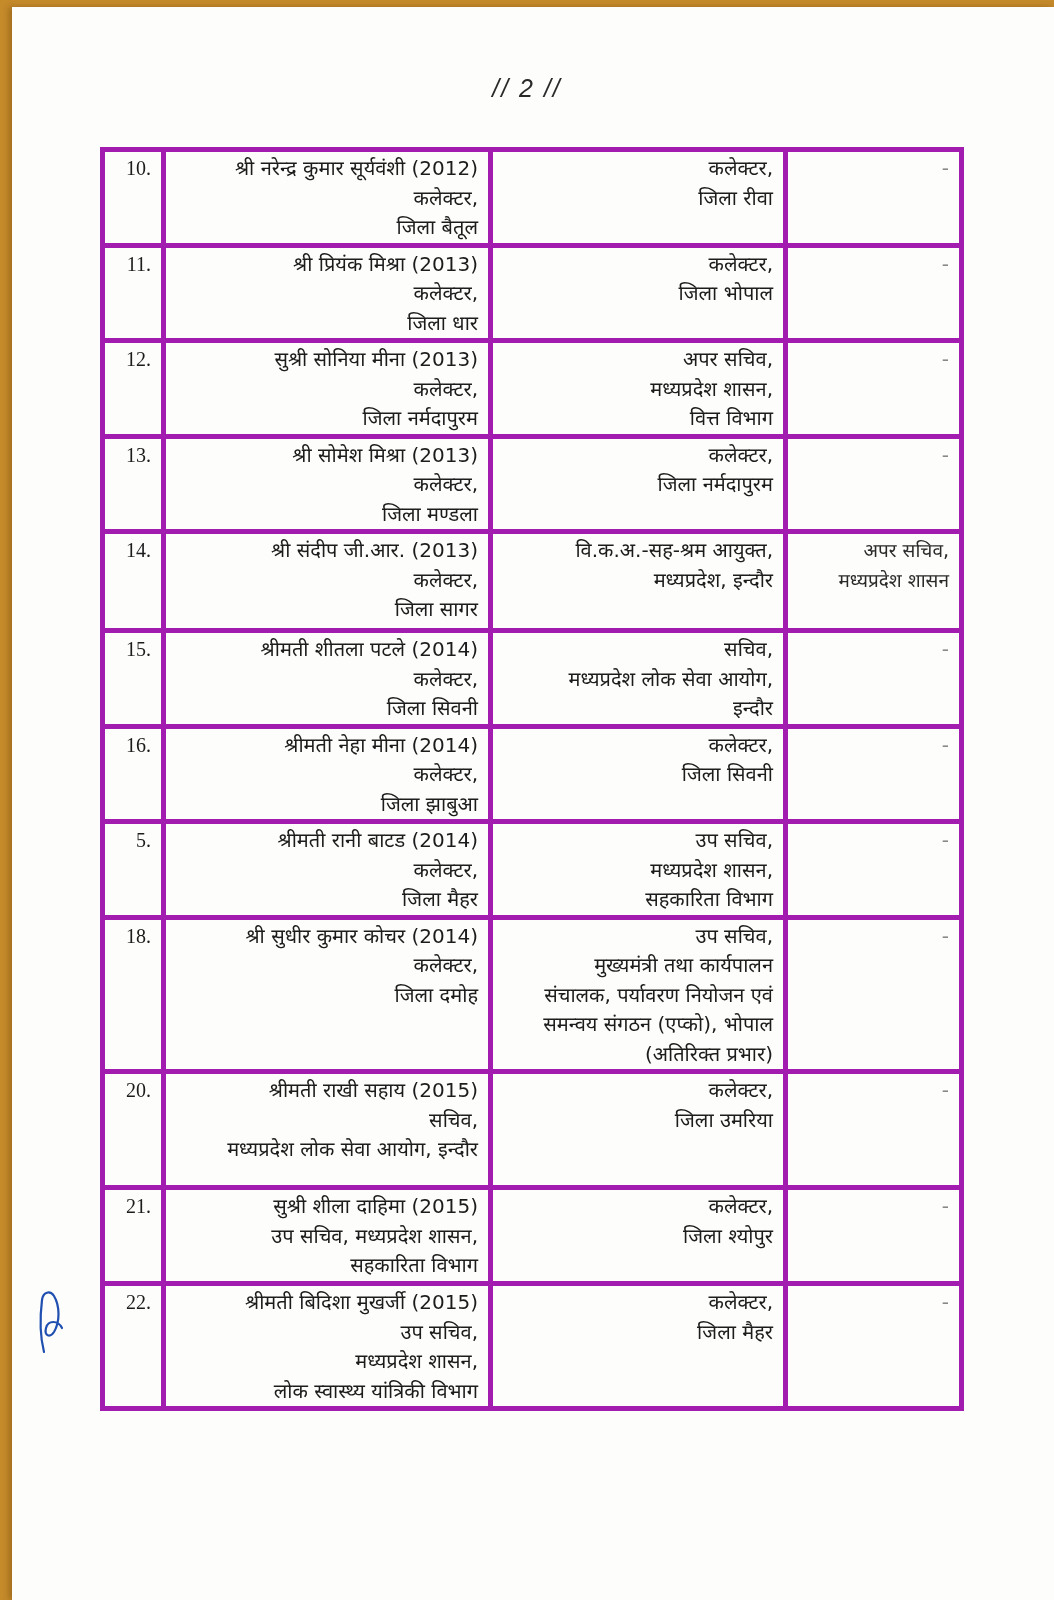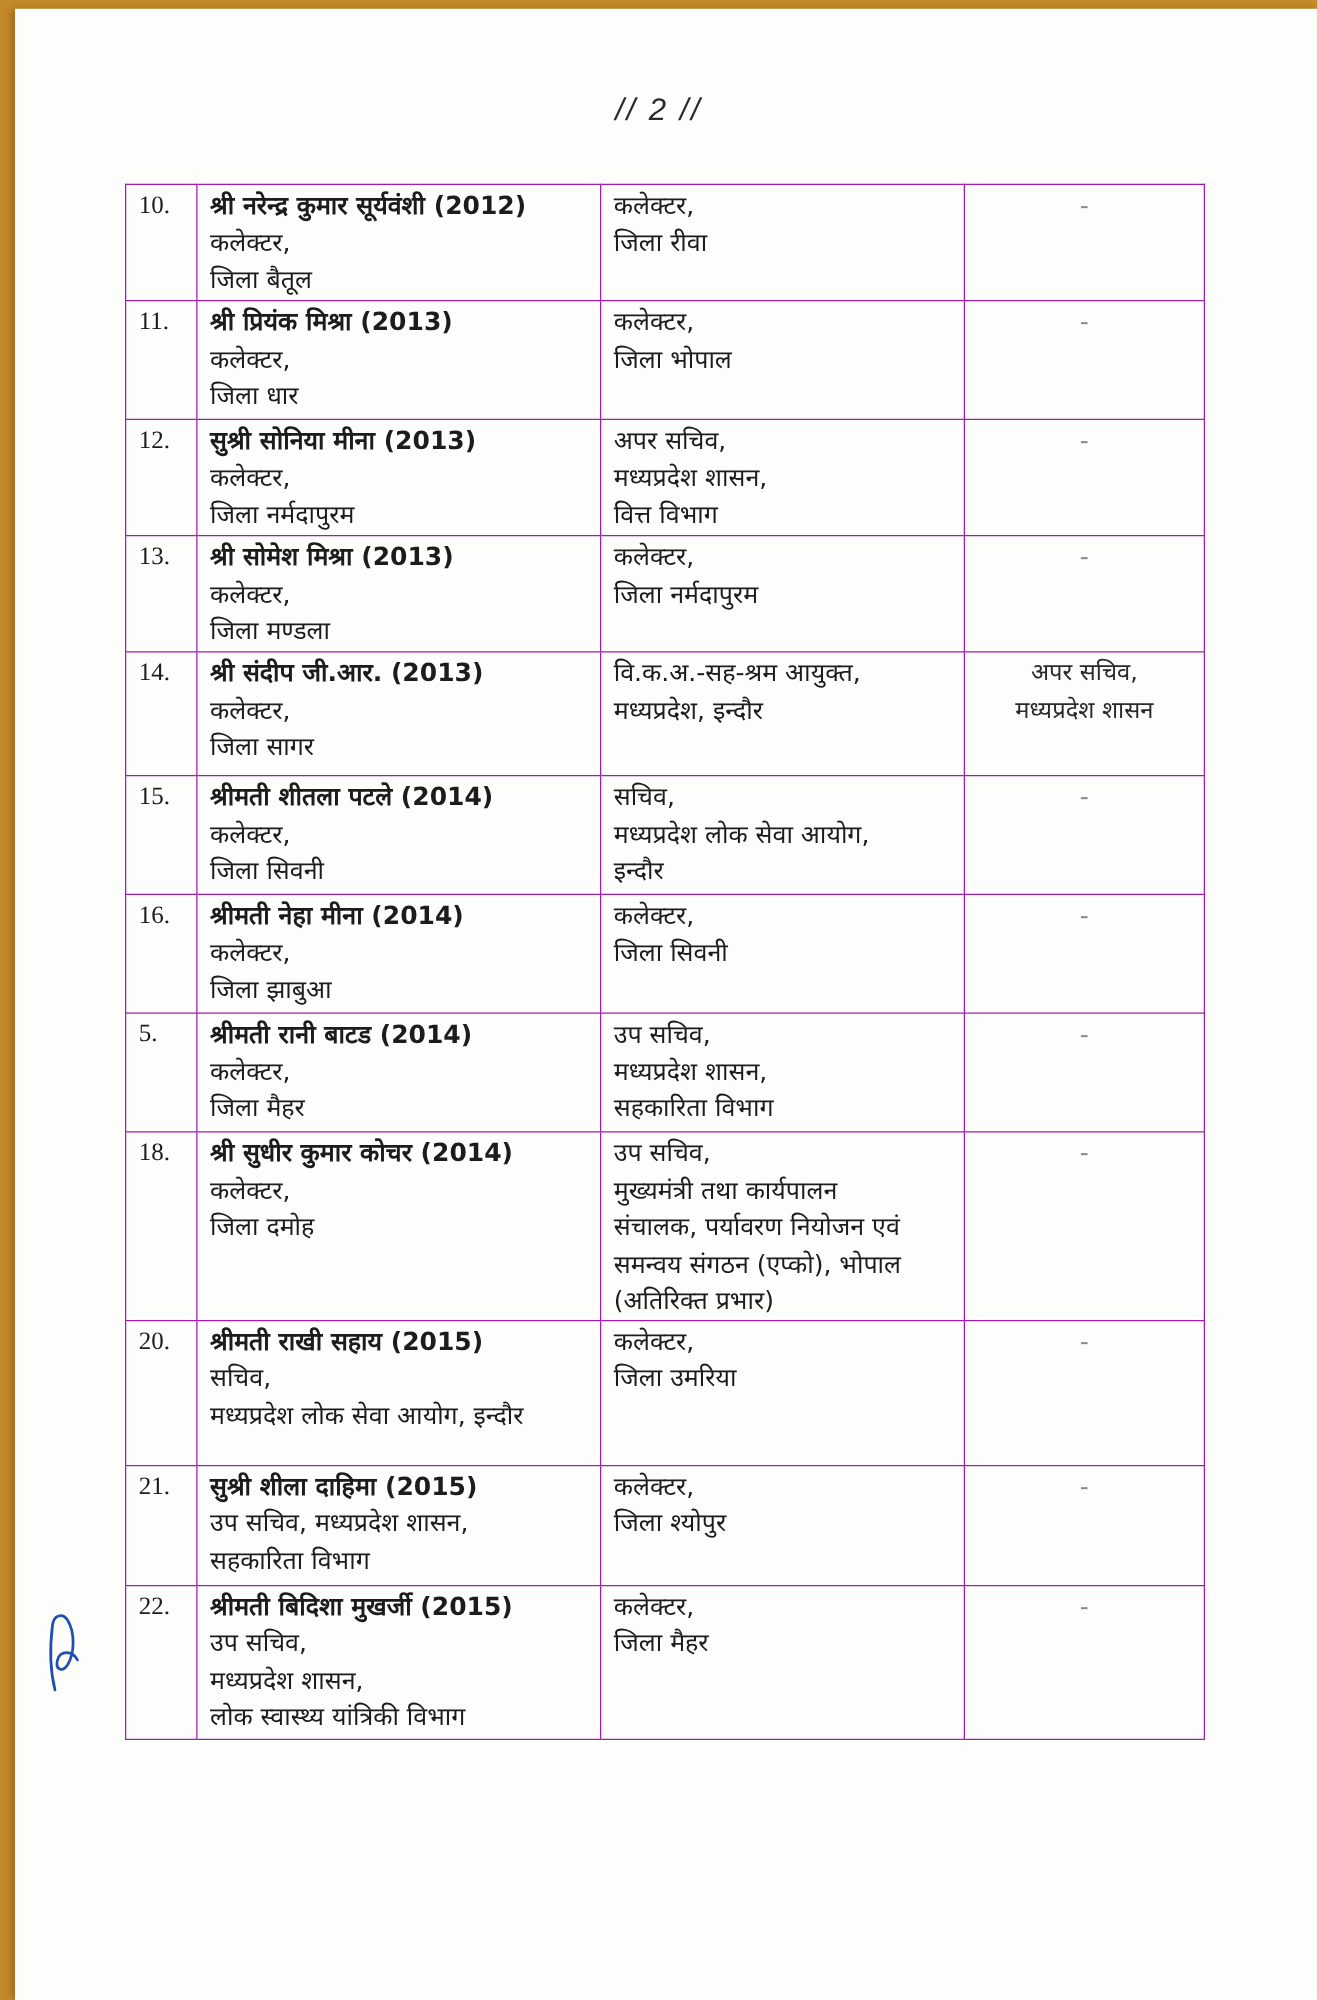--- a/index.html
+++ b/index.html
@@ -17,28 +17,28 @@
     .page-number {
       position:absolute; left:0; width:1054px; top:74px; text-align:center;
       font-family: "Liberation Sans", sans-serif; font-size:25px; font-style:italic;
       color:#2a2a2a; letter-spacing:2px;
     }
     table.order {
       position:absolute; left:100px; top:147px; width:864px;
       border-collapse:collapse; table-layout:fixed;
     }
     table.order td {
-      border:1px solid #a21caf; vertical-align:top; padding:2px 10px 0 10px;
-      font-size:20px; line-height:29.5px;
+      border:5px solid #a21caf; vertical-align:top; padding:2px 10px 0 10px;
+      font-size:20px; line-height:29.5px;text-align:right;
     }
     td.sn { width:36px; font-family:"Liberation Serif", serif; font-size:18px; padding-left:10px; }
     td.name { width:302px; }
     td.newpost { width:270px; }
     td.extra { text-align:center; color:#555; }
-    .officer { font-weight:bold; }
+    .officer { font-weight:normal; }
     .line { display:block; white-space:nowrap; }
     .dash { display:block; color:#888; }
     .extra-text { display:block; color:#2a2a2a; font-size:19px; }
     .sig {
       position:absolute; left:36px; top:1286px; width:30px; height:72px;
     }
   </style>
 </head>
 <body>
 

